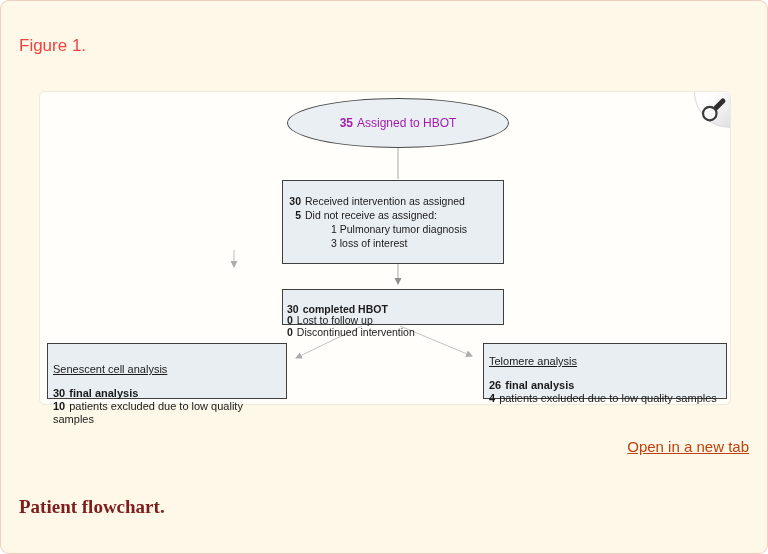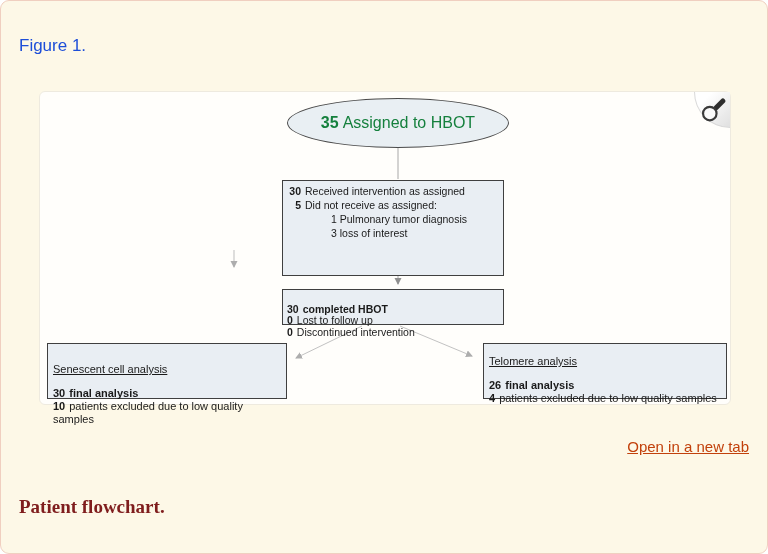--- a/index.html
+++ b/index.html
@@ -1,29 +1,29 @@
 <!DOCTYPE html>
 <html><head>
 <meta charset="utf-8">
 <style>
   html,body{margin:0;padding:0;width:768px;height:554px;background:#ffffff;
     font-family:"Liberation Sans","DejaVu Sans",sans-serif;}
   .page{position:absolute;inset:0;box-sizing:border-box;background:#fdf8e7;
     border:1px solid #f0cfc0;border-radius:9px;overflow:hidden;}
-  .figure-label{position:absolute;left:18px;top:35px;font-size:17px;color:#1d4ed8;}
+  .figure-label{position:absolute;left:18px;top:35px;font-size:17px;color:#ef4444;}
   .panel{position:absolute;left:38px;top:90px;width:692px;height:314px;box-sizing:border-box;
     background:#fffefb;border:1px solid #eeeadf;border-radius:6px;}
   .connector-svg{position:absolute;left:0;top:0;width:692px;height:314px;pointer-events:none;}
   .fc-ellipse{position:absolute;left:247px;top:6px;width:222px;height:50px;box-sizing:border-box;
     background:#e9eff3;border:1.5px solid #4a4a4a;border-radius:50%;
-    display:flex;align-items:center;justify-content:center;font-size:16px;color:#15803d;}
+    display:flex;align-items:center;justify-content:center;font-size:12px;color:#a21caf;}
   .fc-ellipse .num-plain{margin-right:4px;}
   .fc-box{position:absolute;box-sizing:border-box;background:#e9eef3;border:1.5px solid #3f3f3f;
     color:#1a1a1a;font-size:10.5px;}
-  .box-received{left:242px;top:88px;width:222px;height:96px;padding:3px 4px;line-height:14px;}
+  .box-received{left:242px;top:88px;width:222px;height:84px;padding:13px 4px;line-height:14px;}
   .box-completed{left:242px;top:197px;width:222px;height:36px;padding:14px 4px;line-height:11.4px;}
   .box-senescent{left:7px;top:251px;width:240px;height:56px;padding:19px 5px;font-size:11px;line-height:13px;}
   .box-telomere{left:443px;top:251px;width:244px;height:56px;padding:11px 5px;font-size:11px;line-height:13px;}
   .num{display:inline-block;min-width:14px;text-align:right;font-weight:bold;margin-right:4px;}
   .num-plain{font-weight:bold;margin-right:4px;}
   .fc-line.sub{padding-left:44px;}
   .bold{font-weight:bold;}
   .box-title{text-decoration:underline;}
   .spacer{height:11px;}
   .zoom-button{position:absolute;top:0;right:0;width:36px;height:36px;box-sizing:border-box;

